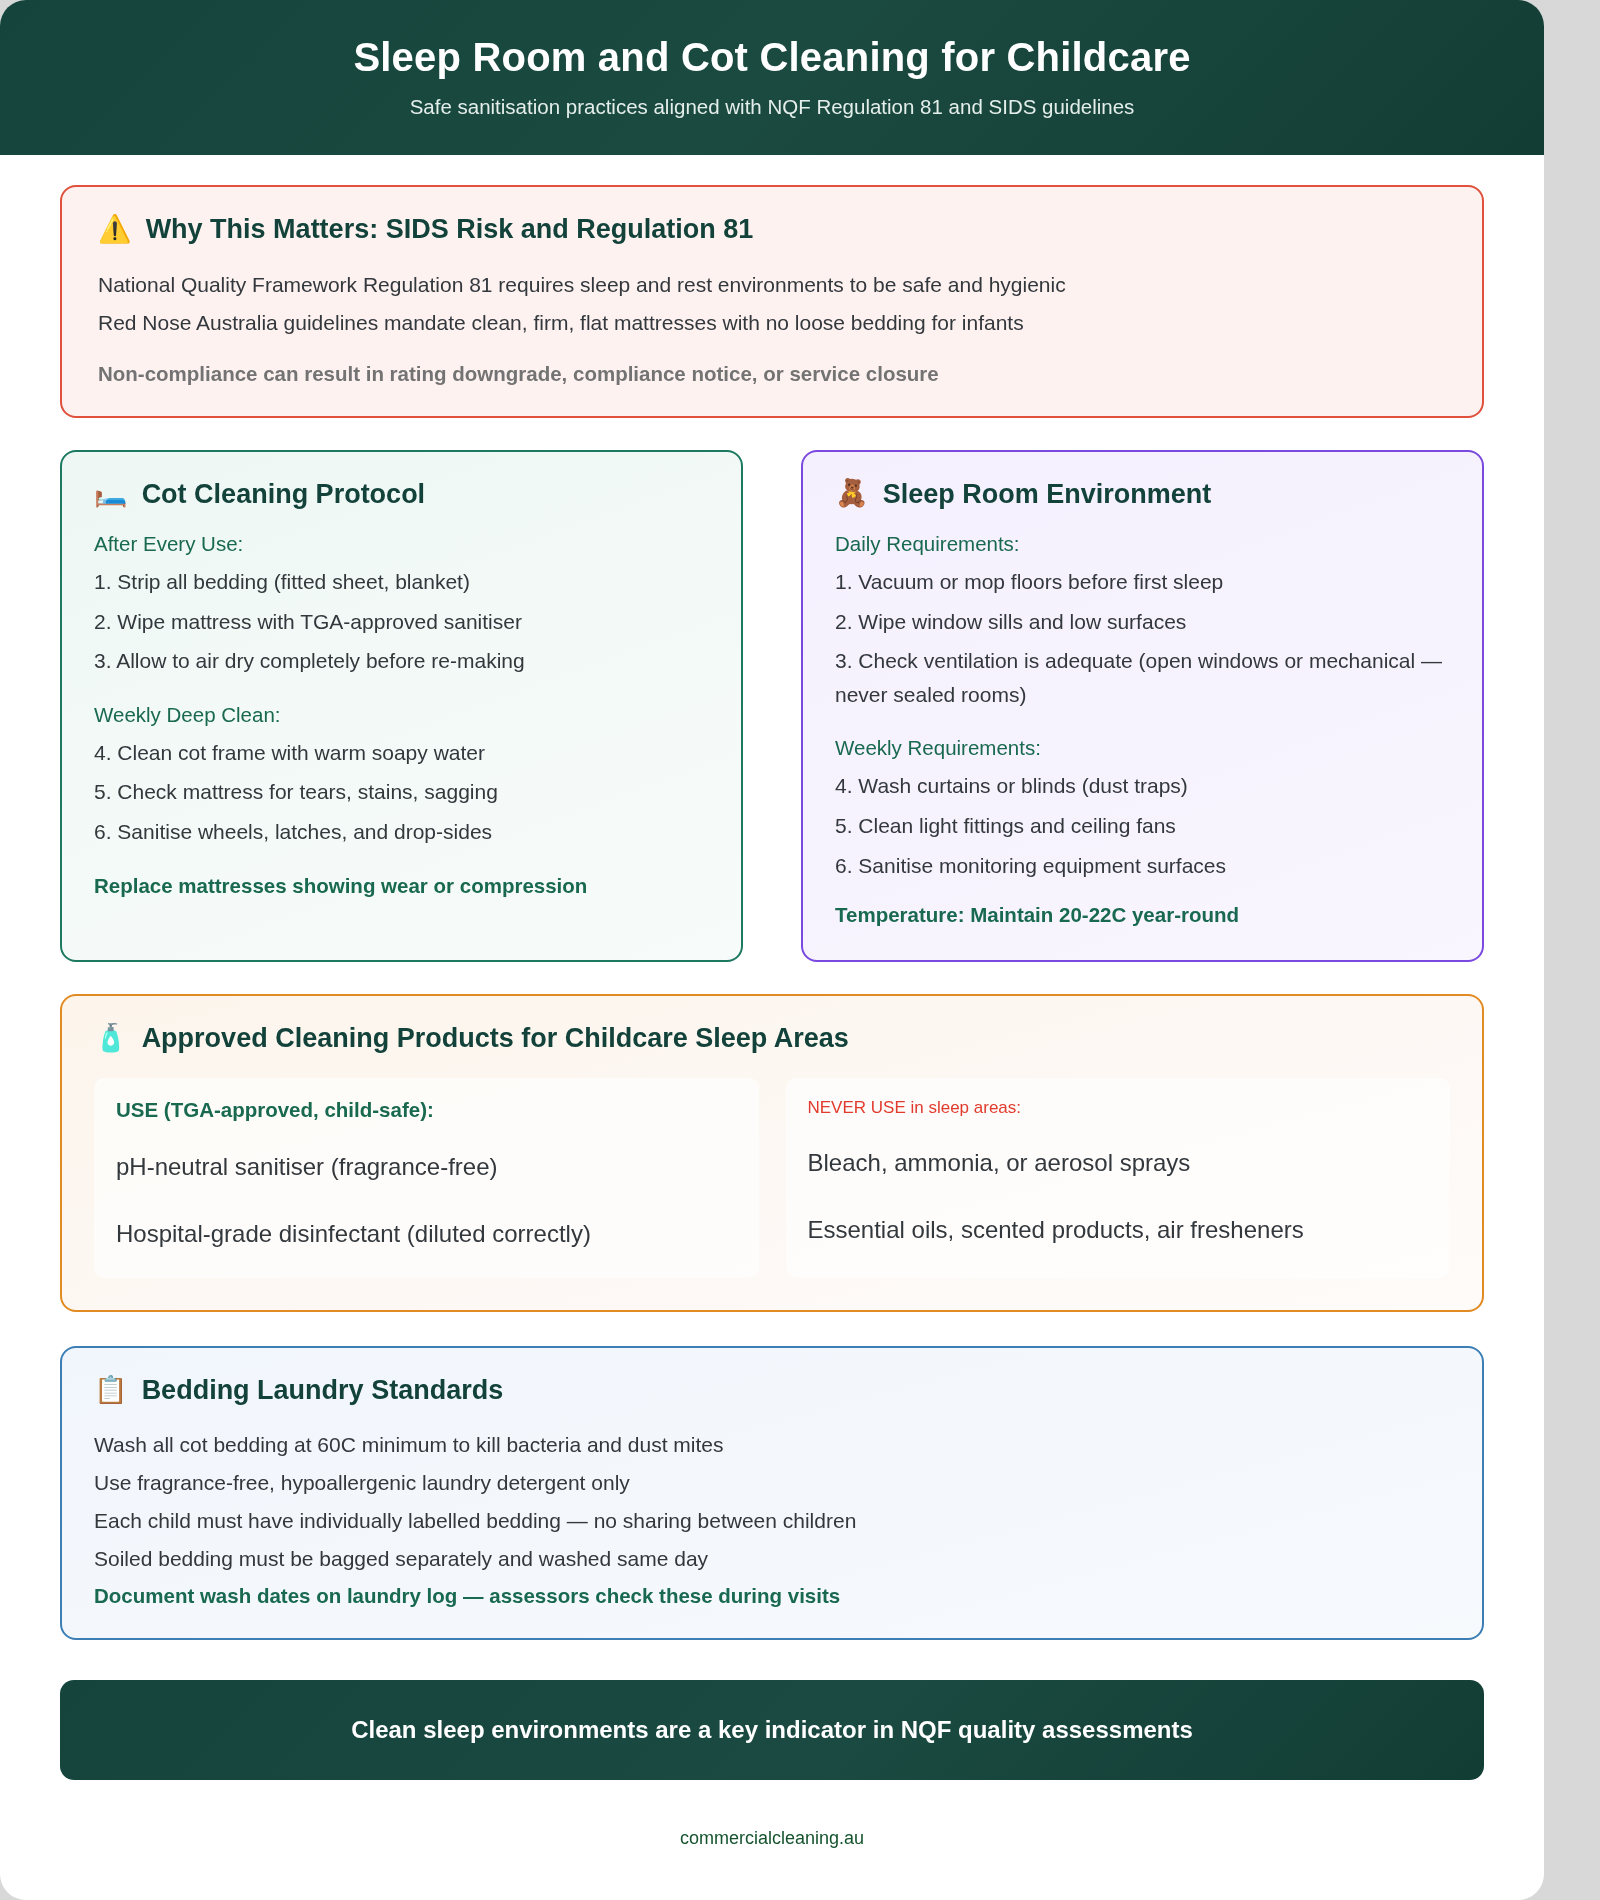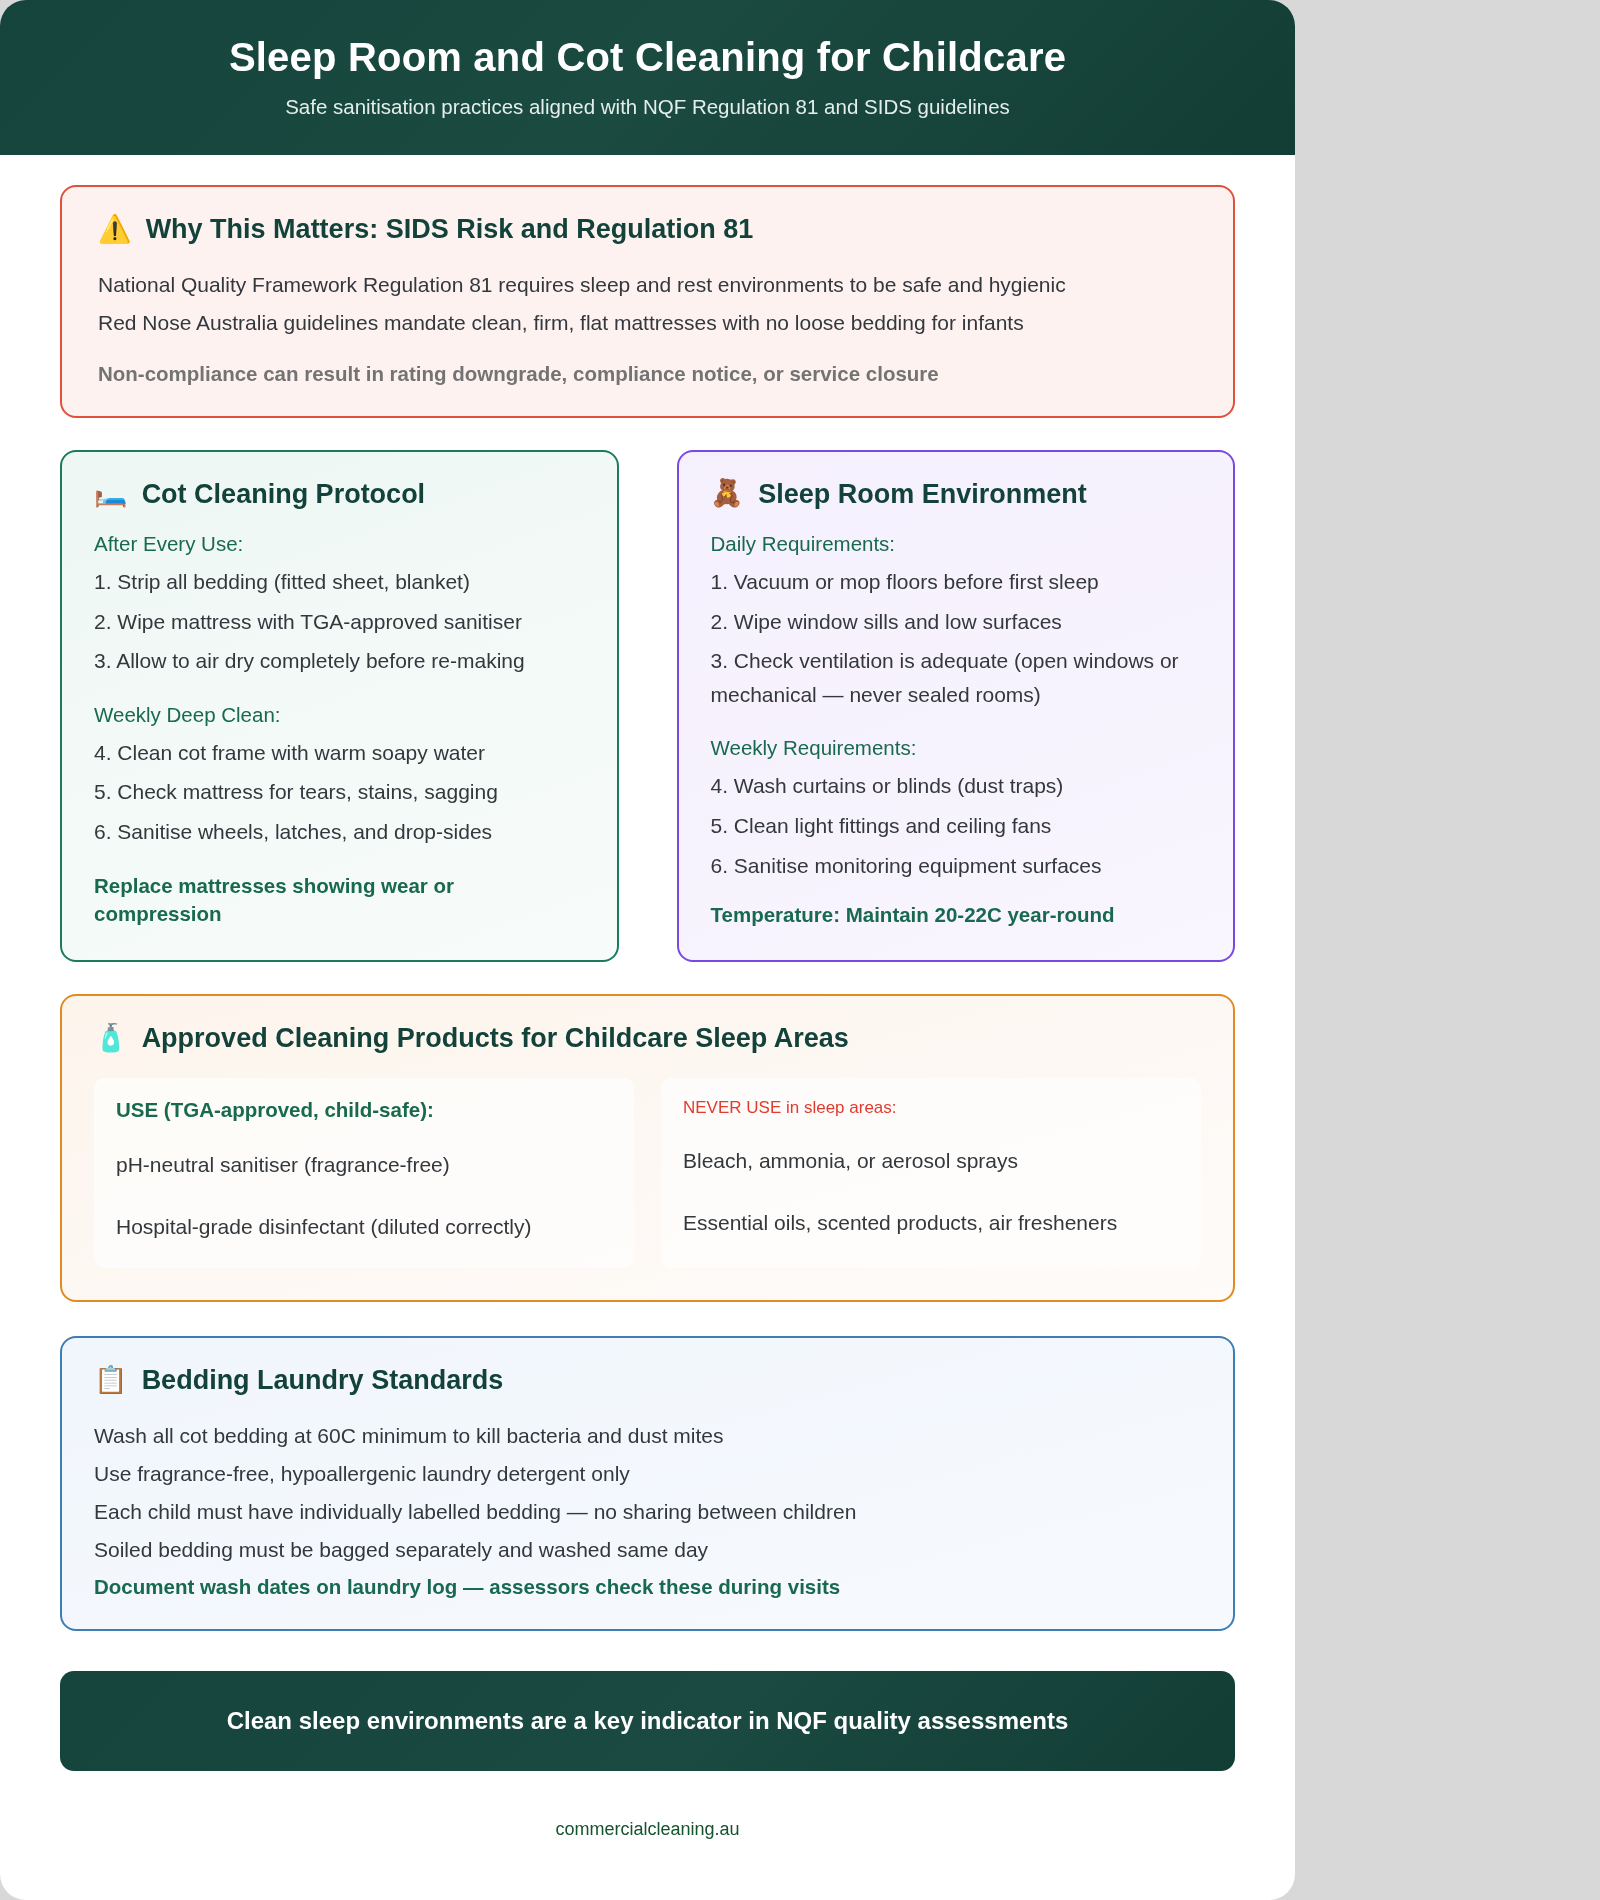--- a/index.html
+++ b/index.html
@@ -5,21 +5,21 @@
   html, body {
     margin: 0;
     padding: 0;
     background: #d8d8d8;
   }
   body {
     font-family: "Liberation Sans", sans-serif;
   }
   .page {
     position: relative;
-    width: 1295px;
+    width: 1544px;
     height: 1900px;
     background: #ffffff;
     border-radius: 26px;
     overflow: hidden;
     box-sizing: border-box;
   }
 
   
   .header {
     background: linear-gradient(135deg, #14443c 0%, #1b4a40 50%, #123d35 100%);
@@ -163,21 +163,21 @@
     margin-bottom: 8px;
   }
   .prod-head-never {
     color: #e03b2c;
     font-weight: normal;
     font-size: 17px;
     margin-bottom: 8px;
   }
   .prod-item {
     color: #33383d;
-    font-size: 21px;
+    font-size: 24px;
     line-height: 1.62;
     padding: 2px 0;
     margin-top: 24px;
   }
 
   
   .card-blue {
     margin-top: 34px;
     border: 2.5px solid #3d7fb5;
     background: linear-gradient(165deg, #f1f6fc 0%, #f4f8fd 55%, #f7fafd 100%);

